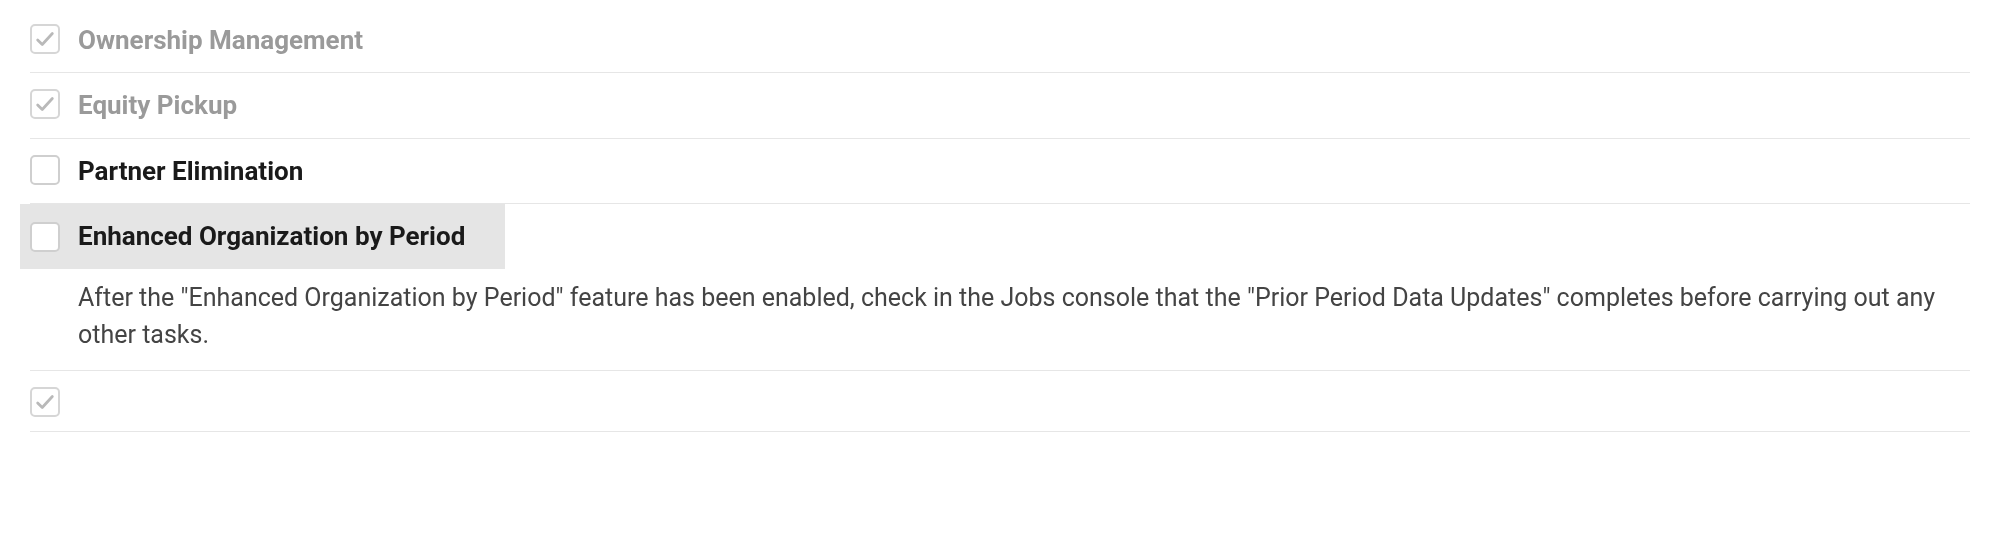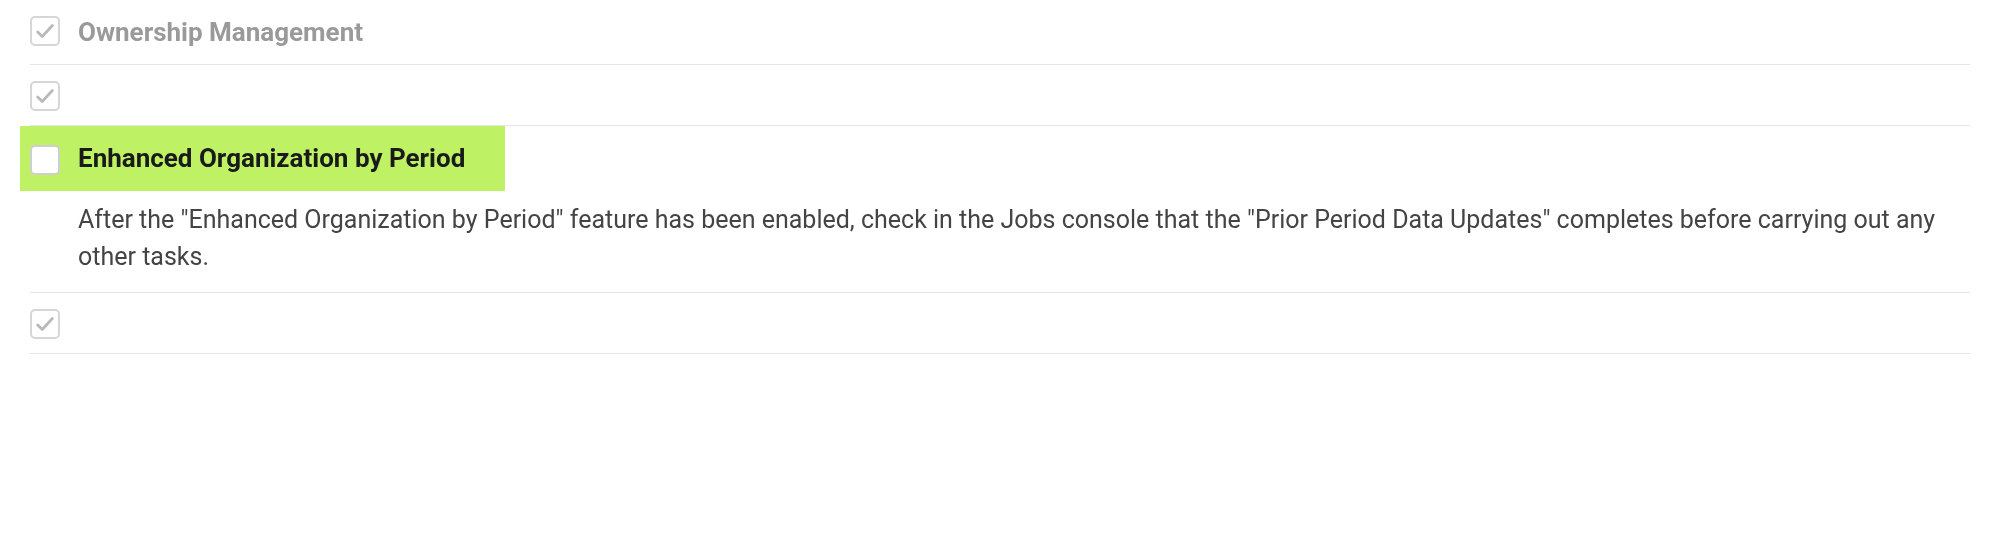--- a/index.html
+++ b/index.html
@@ -8,21 +8,21 @@
       padding: 0;
     }
     body {
       font-family: -apple-system, BlinkMacSystemFont, "Segoe UI", Roboto, Helvetica, Arial, sans-serif;
       background: #ffffff;
       width: 2000px;
       height: 550px;
       padding: 0;
     }
     .list {
-      padding: 0 30px;
+      padding: 8px 30px;
     }
     .row {
       display: flex;
       align-items: flex-start;
       padding: 14px 0;
       border-bottom: 1px solid #e6e6e6;
     }
     .checkbox {
       flex: 0 0 auto;
       width: 30px;
@@ -64,21 +64,21 @@
       max-width: 1500px;
     }
     .row-highlighted {
       padding: 0;
       border-bottom: none;
       display: block;
     }
     .row-highlighted-inner {
       display: flex;
       align-items: center;
-      background: #bef264;
+      background: #e5e5e5;
       padding: 14px 40px 14px 10px;
       margin-left: -10px;
       width: max-content;
     }
     .row-plain-group {
       border-bottom: 1px solid #e6e6e6;
       padding-bottom: 16px;
     }
     .desc-block {
       padding-left: 48px;
@@ -100,22 +100,31 @@
       <span class="label disabled">Ownership Management</span>
     </div>
   </div>
 
   <div class="row">
     <div class="checkbox disabled">
       <svg viewBox="0 0 24 24">
         <polyline points="4,13 9,18 20,6" fill="none" stroke="#b9b9b9" stroke-width="3" stroke-linecap="round" stroke-linejoin="round"></polyline>
       </svg>
     </div>
+    <div class="label-wrap">
+      <span class="label disabled">Equity Pickup</span>
+    </div>
   </div>
 
+  <div class="row">
+    <div class="checkbox"></div>
+    <div class="label-wrap">
+      <span class="label">Partner Elimination</span>
+    </div>
+  </div>
 
   <div class="row-plain-group">
     <div class="row-highlighted">
       <div class="row-highlighted-inner">
         <div class="checkbox"></div>
         <span class="label">Enhanced Organization by Period</span>
       </div>
     </div>
     <div class="desc-block">
       <span class="description">After the "Enhanced Organization by Period" feature has been enabled, check in the Jobs console that the "Prior Period Data Updates" completes before carrying out any other tasks.</span>

